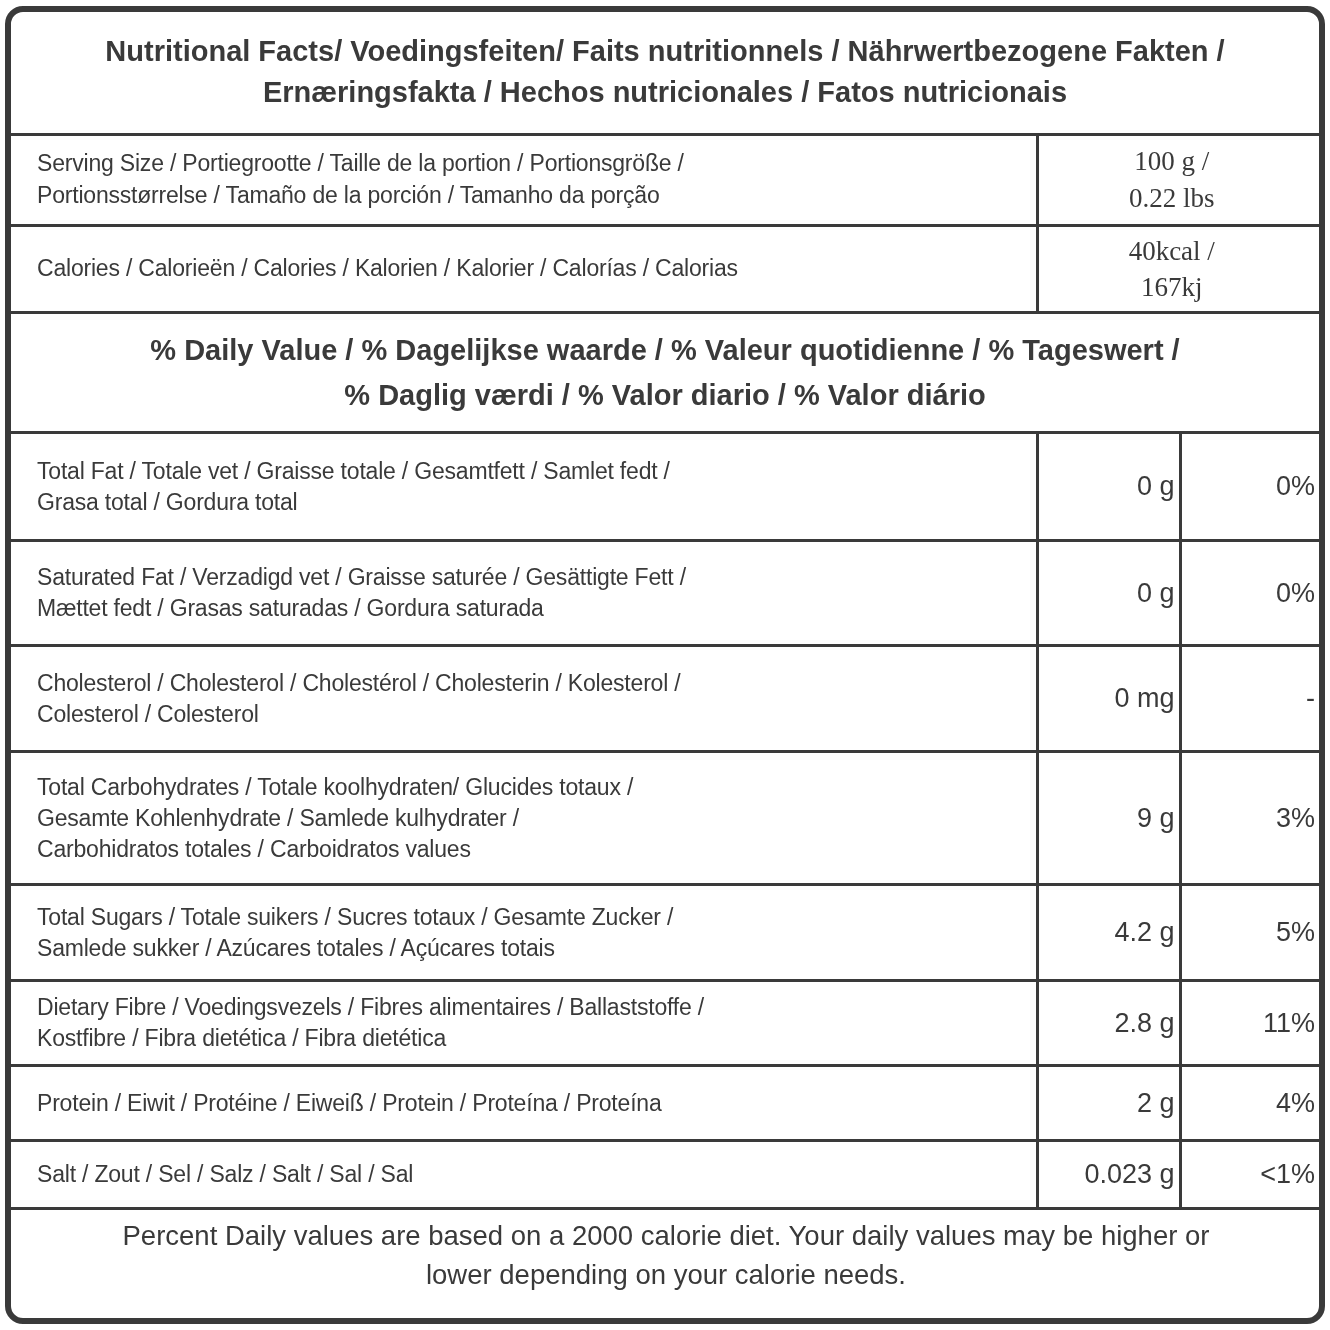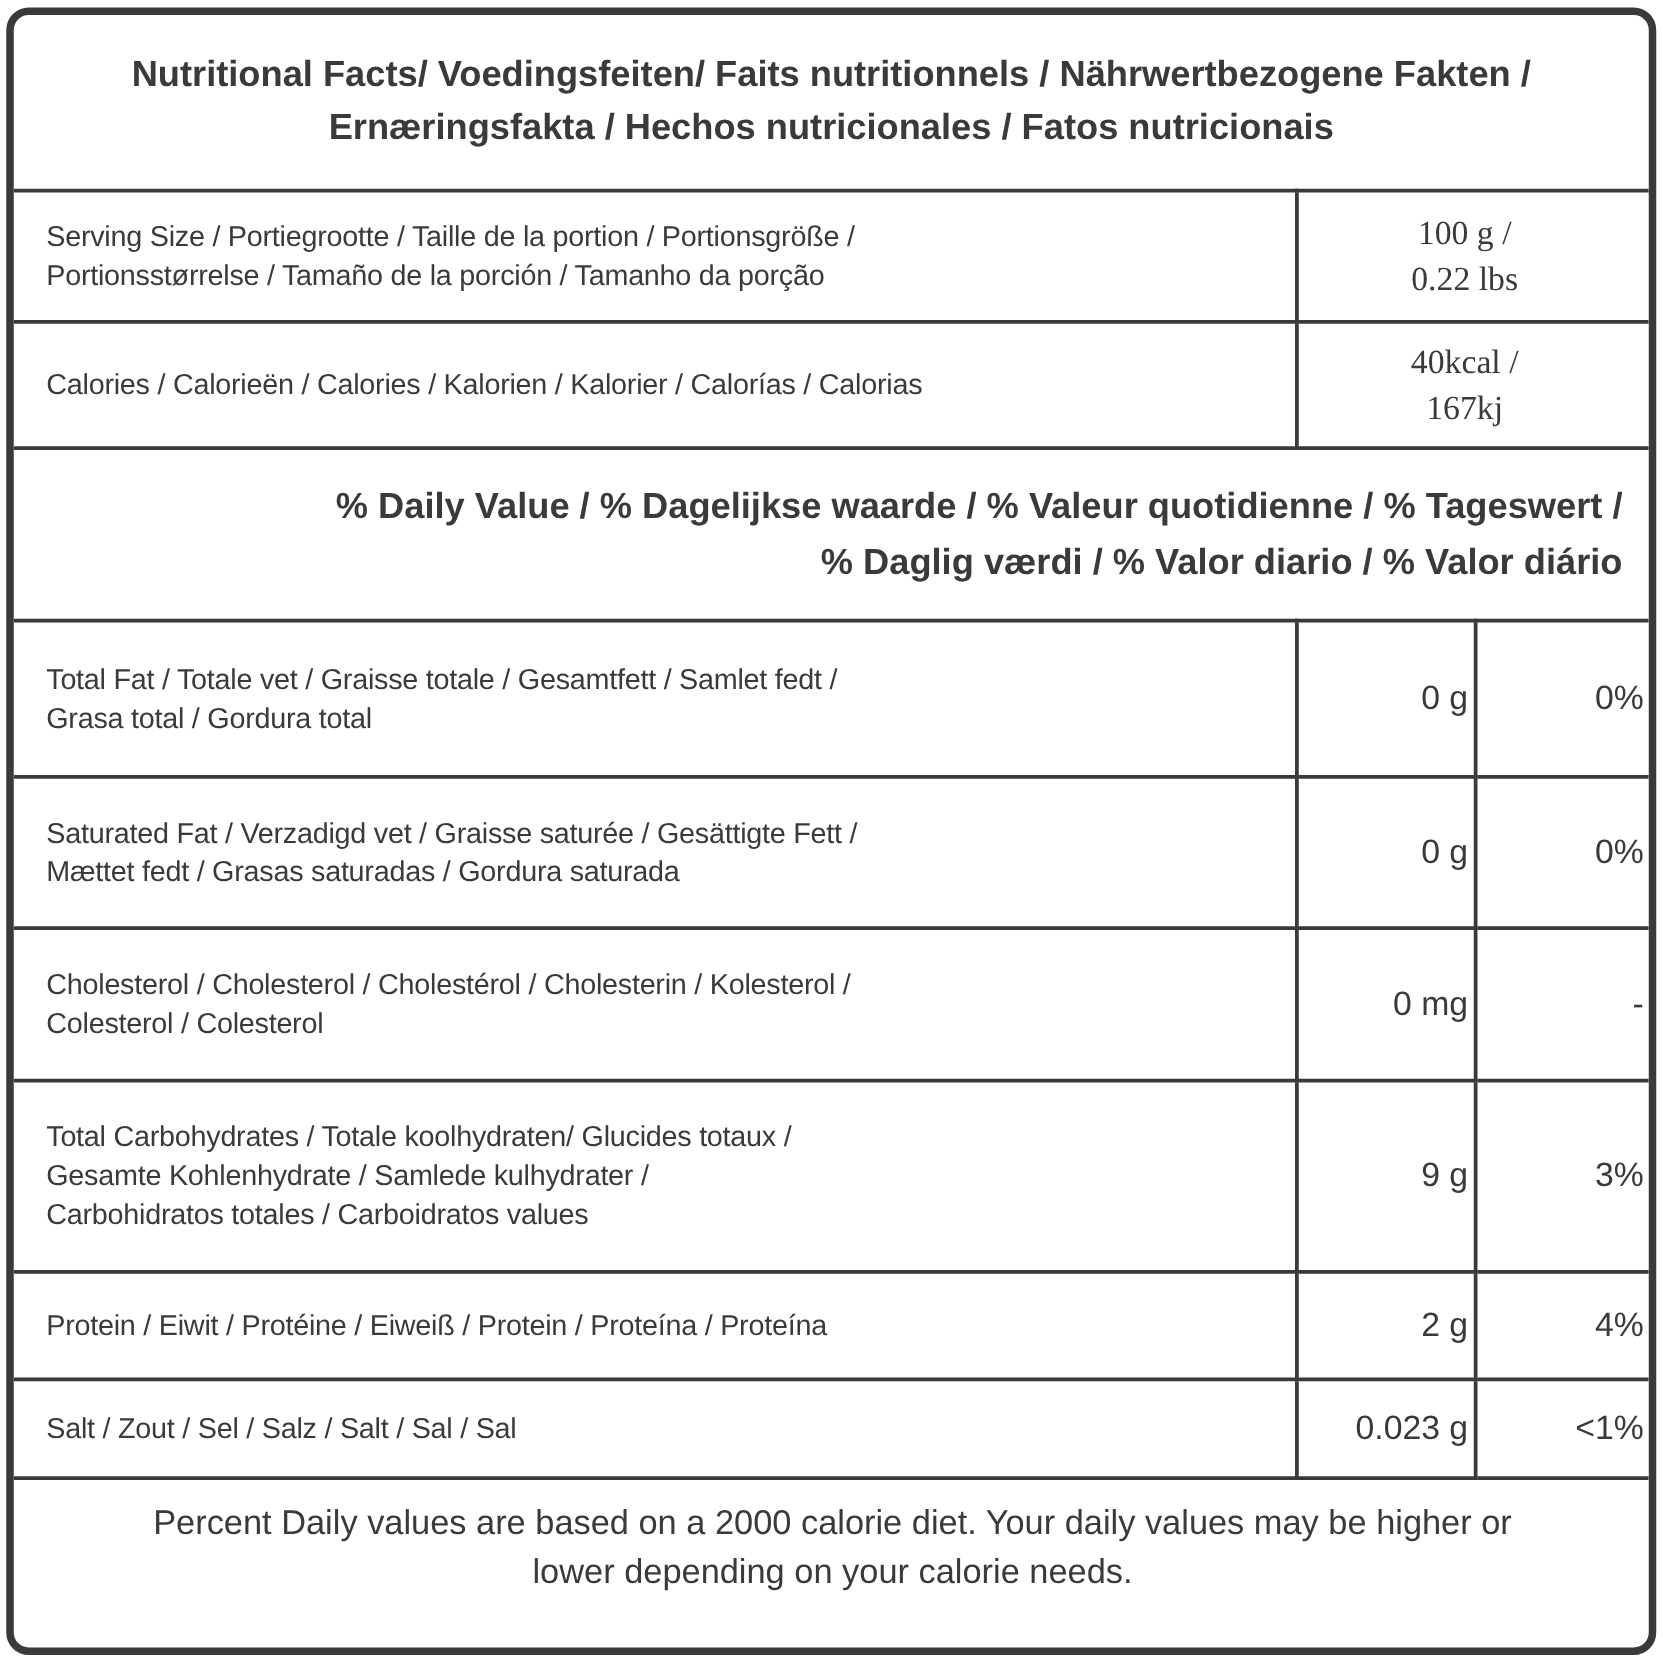--- a/index.html
+++ b/index.html
@@ -40,21 +40,21 @@
   td:last-child  { border-right: none; }
 
   .cell-title {
     text-align: center;
     font-weight: bold;
     font-size: 29px;
     line-height: 1.42;
     padding: 2px 10px;
   }
   .cell-section {
-    text-align: right;
+    text-align: center;
     font-weight: bold;
     font-size: 29px;
     line-height: 1.55;
     padding: 2px 21px;
   }
   .cell-label {
     font-size: 23px;
     line-height: 1.35;
     padding: 6px 12px 6px 26px;
     letter-spacing: -0.2px;
@@ -150,21 +150,33 @@
     </tr>
 
     <tr class="r-carb">
       <td class="cell-label">Total Carbohydrates / Totale koolhydraten/ Glucides totaux /
 Gesamte Kohlenhydrate / Samlede kulhydrater /
 Carbohidratos totales / Carboidratos values</td>
       <td class="cell-amount">9 g</td>
       <td class="cell-dv">3%</td>
     </tr>
 
+    <tr class="r-sugar">
+      <td class="cell-label">Total Sugars / Totale suikers / Sucres totaux / Gesamte Zucker /
+Samlede sukker / Azúcares totales / Açúcares totais</td>
+      <td class="cell-amount">4.2 g</td>
+      <td class="cell-dv">5%</td>
+    </tr>
 
+    <tr class="r-fibre">
+      <td class="cell-label">Dietary Fibre / Voedingsvezels / Fibres alimentaires / Ballaststoffe /
+Kostfibre / Fibra dietética / Fibra dietética</td>
+      <td class="cell-amount">2.8 g</td>
+      <td class="cell-dv">11%</td>
+    </tr>
 
     <tr class="r-protein">
       <td class="cell-label">Protein / Eiwit / Protéine / Eiweiß / Protein / Proteína / Proteína</td>
       <td class="cell-amount">2 g</td>
       <td class="cell-dv">4%</td>
     </tr>
 
     <tr class="r-salt">
       <td class="cell-label">Salt / Zout / Sel / Salz / Salt / Sal / Sal</td>
       <td class="cell-amount">0.023 g</td>

